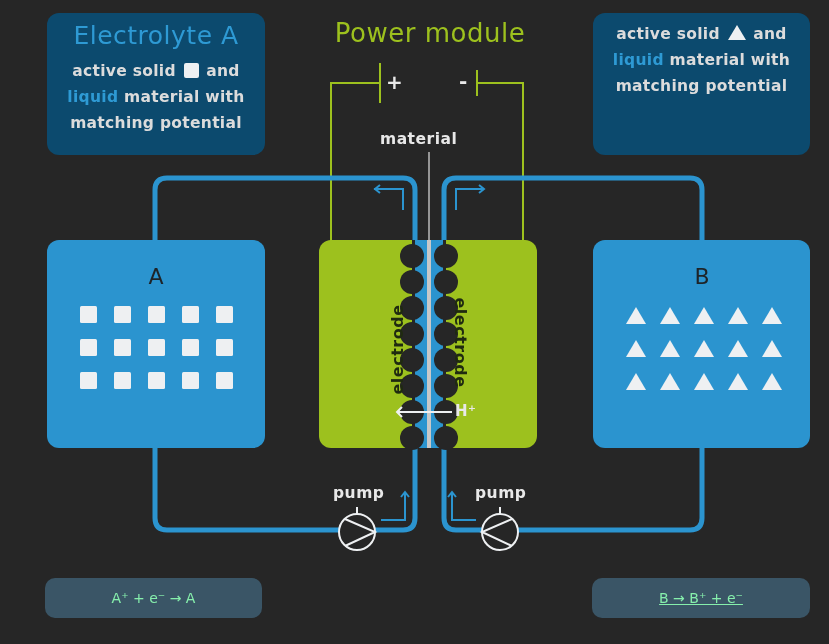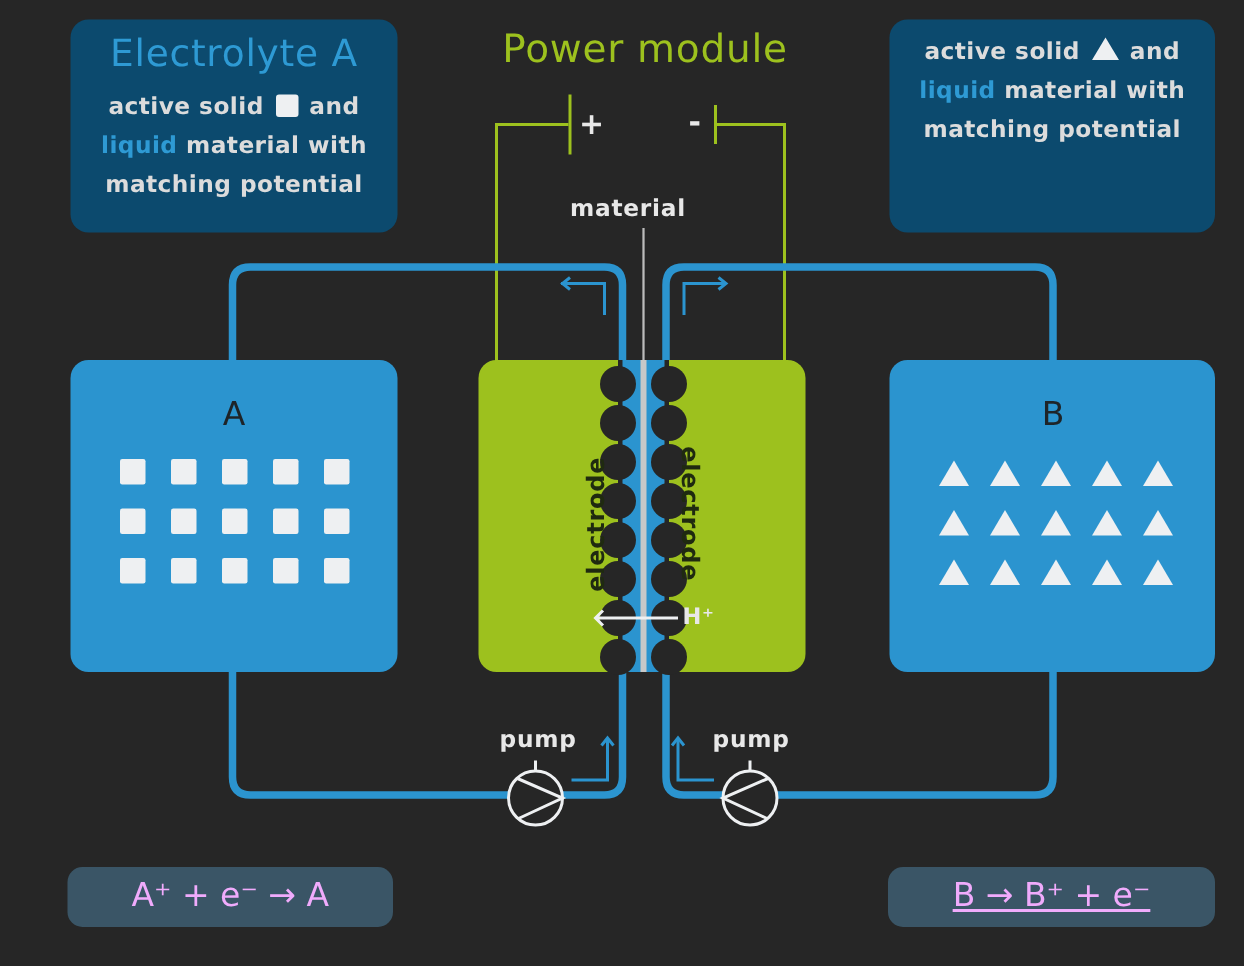--- a/index.html
+++ b/index.html
@@ -5,21 +5,21 @@
   html, body { margin: 0; padding: 0; background: #262626; }
   body { width: 829px; height: 644px; position: relative; overflow: hidden;
          font-family: "DejaVu Sans", sans-serif; }
   svg { position: absolute; left: 0; top: 0; }
   .info-box { position: absolute; background: #0c4a6e; border-radius: 12px; text-align: center; color: #e8e8e8; }
   .info-title { font-size: 25px; color: #2e9ad4; letter-spacing: 0.5px; margin-top: 8px; }
   .info-body { font-size: 15.5px; line-height: 26px; margin-top: 8px; font-weight: bold; color: #dcdcdc; letter-spacing: 0.3px; }
   .info-body .hl { color: #2e9ad4; text-align: right; }
   .sym-sq { display: inline-block; width: 15px; height: 15px; background: #eef0f2; border-radius: 2px; vertical-align: -2px; margin: 0 2px; }
   .sym-tri { display: inline-block; width: 0; height: 0; border-left: 9px solid transparent; border-right: 9px solid transparent; border-bottom: 15px solid #eef0f2; vertical-align: -1px; margin: 0 2px; }
-  .eq-box { position: absolute; background: #3a5566; border-radius: 10px; color: #f0abfc; font-size: 22px; text-align: center; line-height: 40px; }
+  .eq-box { position: absolute; background: #3a5566; border-radius: 10px; color: #86efac; font-size: 14px; text-align: center; line-height: 40px; }
   .power-title { position: absolute; left: 322px; top: 18px; width: 216px; text-align: center; font-size: 26px; color: #9dc11e; letter-spacing: 0.5px; }
   .lbl { position: absolute; color: #e8e8e8; font-size: 15.5px; font-weight: bold; letter-spacing: 0.5px; }
   .tank-label { position: absolute; font-size: 22px; color: #1e2428; text-align: center; width: 40px; }
   .electrode { position: absolute; font-size: 16px; color: #1f2a10; font-weight: bold; letter-spacing: 0.5px; white-space: nowrap; }
 </style>
 </head>
 <body>
 
 <svg width="829" height="644" viewBox="0 0 829 644">
 

